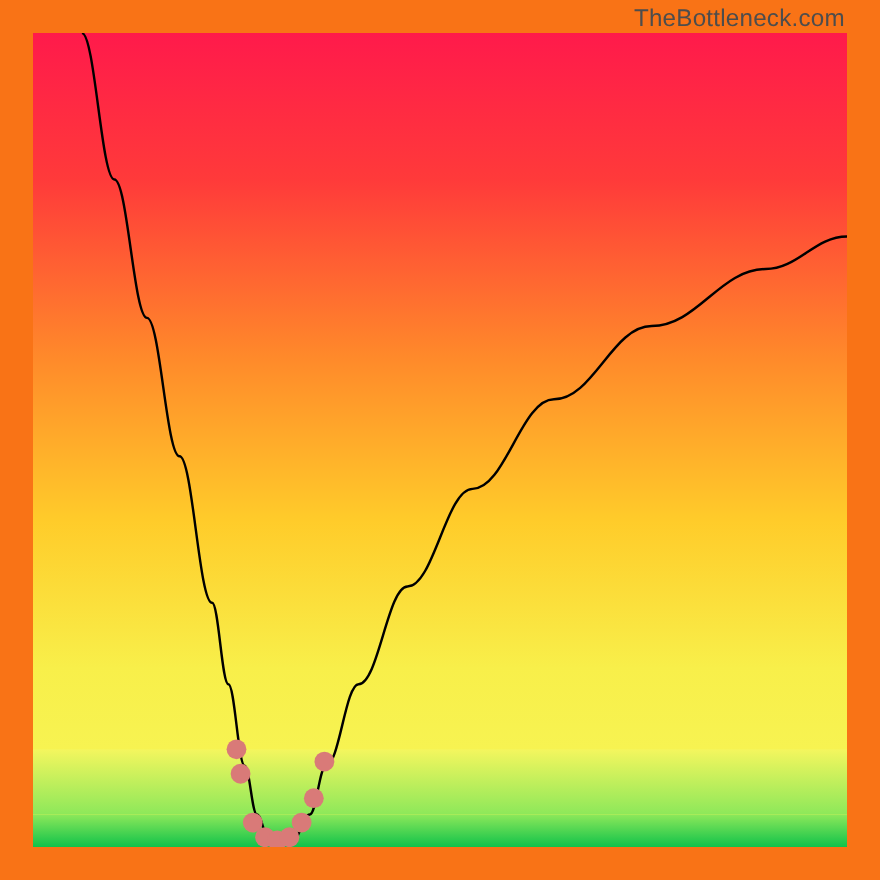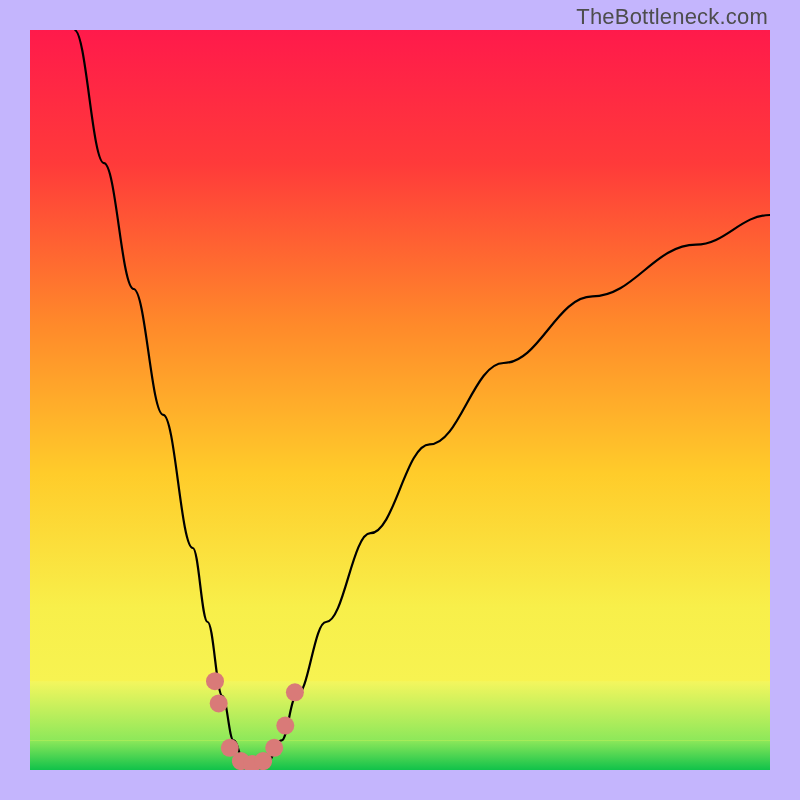--- a/index.html
+++ b/index.html
@@ -7,21 +7,21 @@
     padding: 0;
     width: 800px;
     height: 800px;
     overflow: hidden;
     background: #000;
     font-family: Arial, Helvetica, sans-serif;
   }
   .frame {
     position: absolute;
     inset: 0;
-    background: #c4b5fd;
+    background: #f97316;
   }
   .plot {
     position: absolute;
     left: 30px;
     top: 30px;
     width: 740px;
     height: 740px;
     overflow: hidden;
   }
   .watermark {

